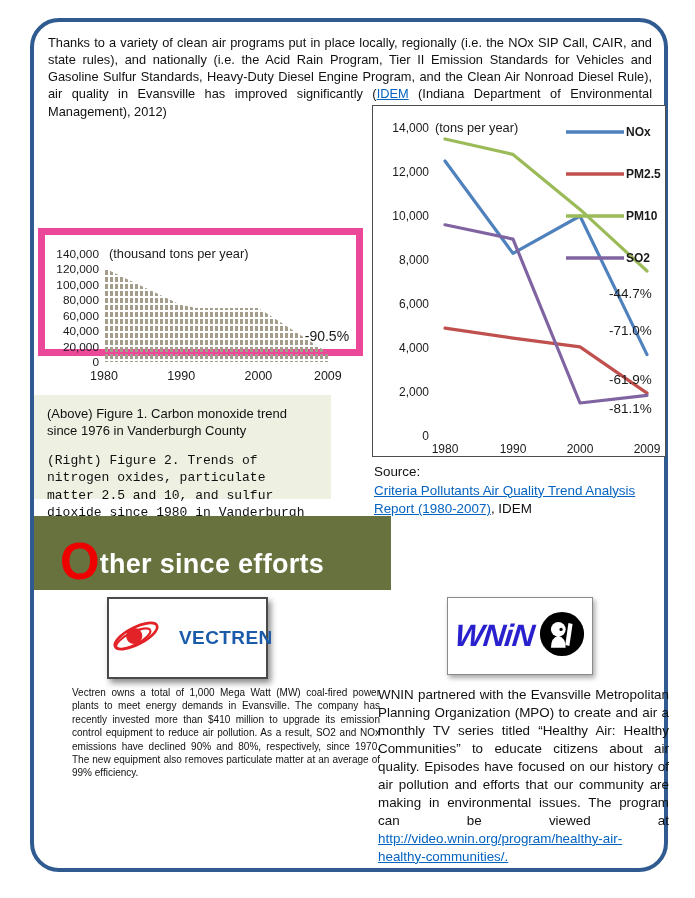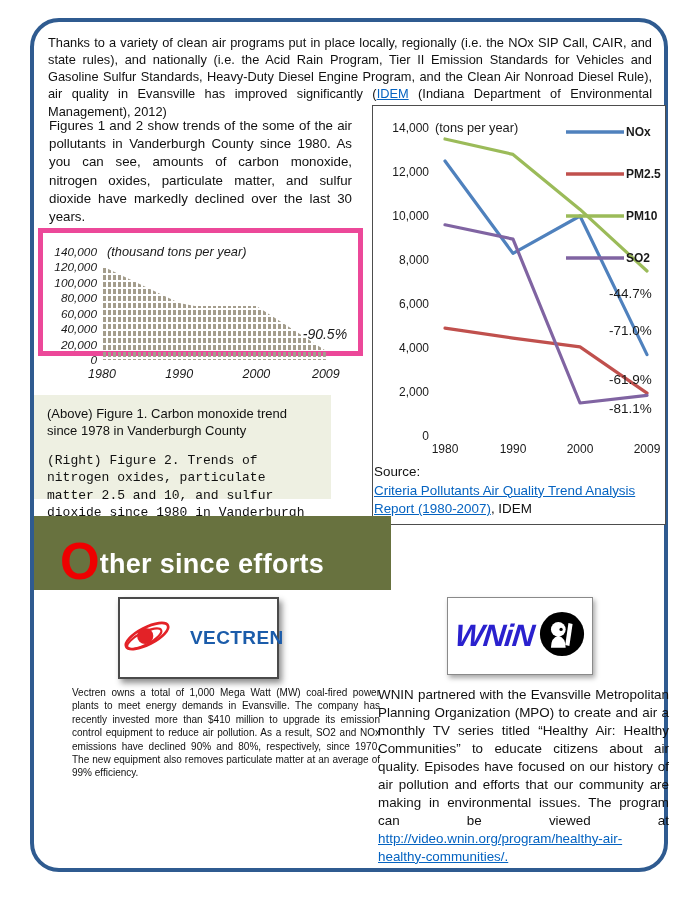--- a/index.html
+++ b/index.html
@@ -10,37 +10,37 @@
 
   .intro { position:absolute; left:14px; top:12px; width:604px;
            font-size:12.8px; line-height:1.34; text-align:justify; }
 
   .lnk { color:#0563c1; text-decoration:underline; cursor:pointer; }
 
   .left-para { position:absolute; left:15px; top:95px; width:303px;
                font-size:13.3px; line-height:1.37; text-align:justify; }
 
   .fig1-box { position:absolute; left:4px; top:206px; width:325px; height:128px;
-              border:5px solid #ec4899; background:#fff;font-style:italic; }
-  .fig2-box { position:absolute; left:338px; top:83px; width:294px; height:420px;
+              border:7px solid #ec4899; background:#fff; }
+  .fig2-box { position:absolute; left:338px; top:83px; width:294px; height:352px;
               border:1px solid #4d4d4d; background:#fff; }
 
   .captions-box { position:absolute; left:0px; top:373px; width:297px; height:104px;
                   background:#eef0e2; padding:10px 13px; font-size:13px; line-height:1.32; }
   .captions-box p + p { margin-top:13px;font-family:Liberation Mono, monospace; }
 
   .source-block { position:absolute; left:340px; top:441px; width:293px;
                   font-size:13.4px; line-height:1.38; }
 
   .banner { position:absolute; left:0px; top:494px; width:357px; height:74px;
             background:#68723f; display:flex; align-items:flex-end; padding:0 0 7px 26px; }
   .banner .big-o { font-size:51px; line-height:0.82; font-weight:bold; color:#ee0000; }
   .banner .rest  { font-size:27px; font-weight:bold; color:#ffffff; padding-bottom:3px; letter-spacing:0.3px; }
 
-  .vectren-logo { position:absolute; left:84px; top:575px; width:161px; height:82px;
+  .vectren-logo { position:absolute; left:73px; top:575px; width:161px; height:82px;
                   background:#fff; border:2px solid #4a4a4a; box-shadow:3px 4px 6px rgba(0,0,0,0.45);
                   display:flex; align-items:center; justify-content:space-between; gap:16px; }
   .vectren-word { font-size:19px; font-weight:bold; color:#1b5caa; letter-spacing:0.4px; }
 
   .wnin-logo { position:absolute; left:413px; top:575px; width:146px; height:78px;
                background:#fff; border:1px solid #8a8a8a; box-shadow:2px 3px 5px rgba(0,0,0,0.35);
                display:flex; align-items:center; justify-content:center; gap:5px; }
   .wnin-word { font-size:31px; font-weight:bold; font-style:italic; color:#2a21ce;
                transform:skewX(-6deg); letter-spacing:-1px; }
 
@@ -55,21 +55,20 @@
 
   svg text { fill:#1a1a1a; }
 </style>
 </head>
 <body>
 
 <div class="frame" style="border-color: rgb(47, 91, 144); border-radius: 29px;">
 
   <p class="intro"><span>Thanks to a variety of clean air programs put in place locally, regionally (i.e. the NOx SIP Call, CAIR, and state rules), and nationally (i.e. the Acid Rain Program, Tier II Emission Standards for Vehicles and Gasoline Sulfur Standards, Heavy-Duty Diesel Engine Program, and the Clean Air Nonroad Diesel Rule), air quality in Evansville has improved significantly (</span><a class="lnk" style="color: rgb(5, 99, 193);">IDEM</a><span> (Indiana Department of Environmental Management), 2012)</span></p>
 
-  <p class="left-para">Figures 1 and 2 show trends of the some of the air pollutants in Vanderburgh County since 1980.  As you can see, amounts of carbon monoxide, nitrogen oxides, particulate matter, and sulfur dioxide have markedly declined over the last 30 years.</p>
 
   <div class="fig1-box">
     <svg id="fig1-svg" width="323" height="158" viewBox="0 0 323 158">
         <defs>
           <pattern id="hatch" width="5" height="7" patternUnits="userSpaceOnUse">
             <rect x="0" y="0" width="3" height="5" fill="#a49d8c"></rect>
           </pattern>
         </defs>
         <polygon points="59,127 59,32.885714285714286 136.2,69.91428571428571 151.64,73 213.4,73 282.88,117.74285714285715 282.88,127" fill="url(#hatch)"></polygon>
         <text x="54" y="23" text-anchor="end" font-size="11.8">140,000</text>
@@ -117,21 +116,21 @@
         <line x1="193" y1="152" x2="251" y2="152" stroke="#8064a2" stroke-width="3.5"></line>
         <text x="253" y="156" font-size="12" font-weight="bold">SO2</text>
         <text x="236" y="192" font-size="13.5">-44.7%</text>
         <text x="236" y="229.4" font-size="13.5">-71.0%</text>
         <text x="236" y="277.8" font-size="13.5">-61.9%</text>
         <text x="236" y="307.06" font-size="13.5">-81.1%</text>
       </svg>
   </div>
 
   <div class="captions-box" style="background: rgb(238, 240, 226);">
-    <p>(Above) Figure 1. Carbon monoxide trend since 1978 in Vanderburgh County</p>
+    <p>(Above) Figure 1. Carbon monoxide trend since 1976 in Vanderburgh County</p>
     <p>(Right) Figure 2. Trends of nitrogen oxides, particulate matter 2.5 and 10, and sulfur dioxide since 1980 in Vanderburgh County</p>
   </div>
 
   <div class="source-block">
     <span>Source:</span><br>
     <a class="lnk" style="color: rgb(5, 99, 193);">Criteria Pollutants Air Quality Trend Analysis Report (1980-2007)</a><span>, IDEM</span>
   </div>
 
   <div class="banner" style="background: rgb(104, 114, 63);">
     <span class="big-o" style="color: rgb(238, 0, 0);">O</span>

